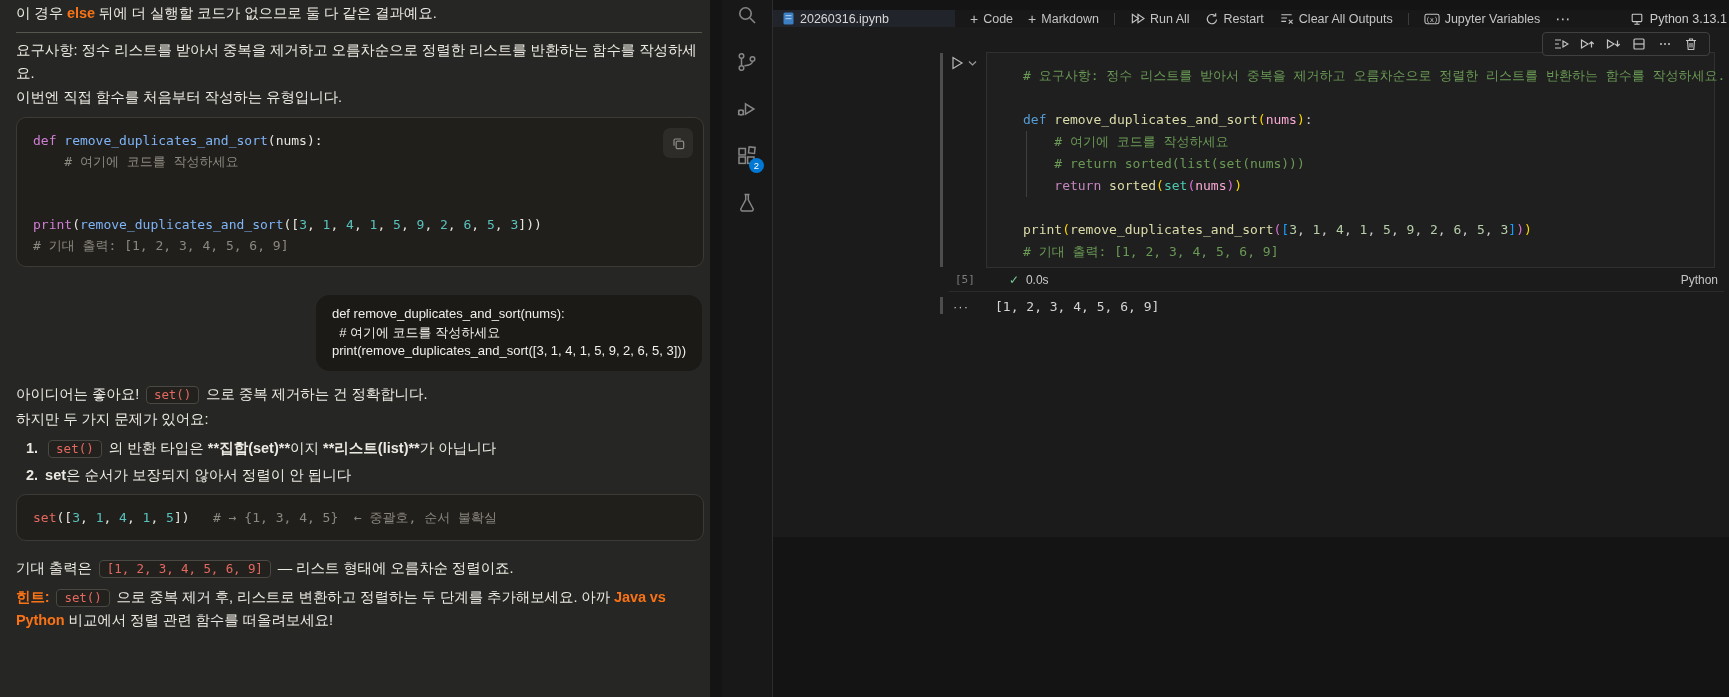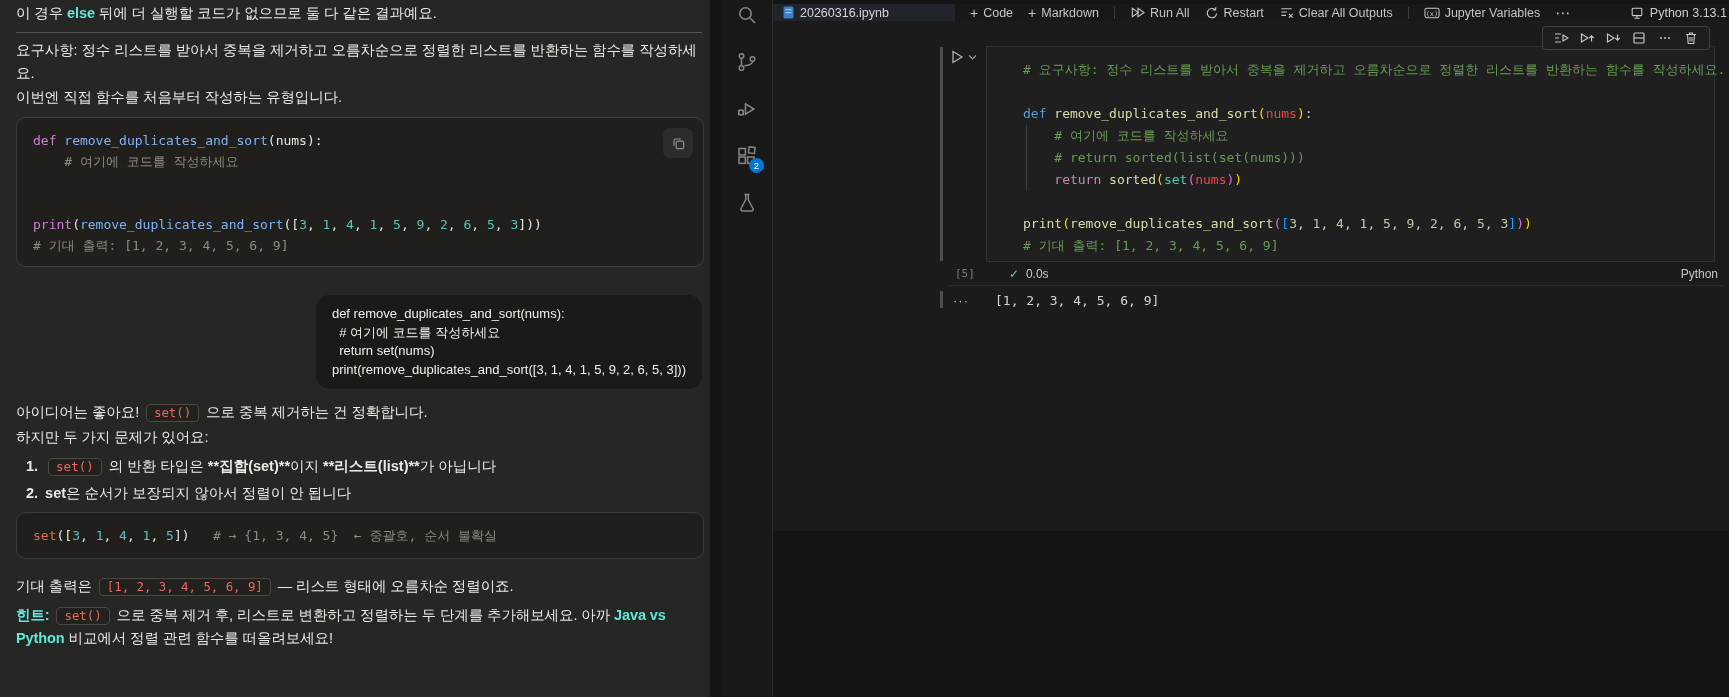--- a/index.html
+++ b/index.html
@@ -4,21 +4,21 @@
 <style>
   * { margin:0; padding:0; box-sizing:border-box; }
   html,body { background:#101010; }
   .stage { position:relative; width:1729px; height:697px; overflow:hidden;
            background:#141414; font-family:"Liberation Sans", sans-serif; }
 
   
   .chat { position:absolute; left:0; top:0; width:710px; height:697px;
           background:#262624; color:#ece9e2; padding:2px 8px 0 16px; overflow:hidden; }
   .para { font-size:14.5px; line-height:23px; color:#ece9e2; max-width:688px; letter-spacing:-0.1px; }
-  .para b, .bold { font-weight:bold; color:#5eead4; }
+  .para b, .bold { font-weight:bold; color:#f97316; }
   .chat hr { border:none; border-top:1px solid #57564e; width:686px; margin:7px 0 6px 0; }
   .mt12 { margin-top:12px; } .mt16 { margin-top:16px; } .mt22 { margin-top:6px; }
   .mt8 { margin-top:8px; } .mt6 { margin-top:6px; }
 
   .ic { font-family:"DejaVu Sans Mono", monospace; font-size:12.5px; color:#e5685f;
         border:1px solid #4a4843; border-radius:4px; padding:0px 7px 1px 7px;
         background:#22211e; margin:0 3px; white-space:nowrap; }
 
   .codeblock { background:#211f1c; border:1px solid #3b3a36; border-radius:10px;
                padding:12px 16px; width:688px; position:relative;
@@ -51,21 +51,21 @@
                  background:#181818; border-right:1px solid #2d2d2d;
                  display:flex; flex-direction:column; align-items:center; }
   .abitem { width:48px; height:47px; display:flex; align-items:center; justify-content:center;
             position:relative; cursor:pointer; color:#868686; }
   .abitem:first-child { margin-top:-9px; }
   .abbadge { position:absolute; right:7px; bottom:6px; min-width:15px; height:15px;
              background:#0078d4; color:#fff; border-radius:8px; font-size:9.5px;
              display:flex; align-items:center; justify-content:center; padding:0 3px; }
 
   
-  .notebook { position:absolute; left:773px; top:4px; width:956px; height:527px; background:#1b1b1b; }
+  .notebook { position:absolute; left:773px; top:10px; width:956px; height:527px; background:#1b1b1b; }
   .topbar { position:absolute; left:0; top:0; right:0; height:17px; background:#181818;
             display:flex; align-items:center; font-size:12.5px; color:#c5c5c5; }
   .tab { width:182px; height:17px; background:#21242a; display:flex; align-items:center;
          gap:6px; padding-left:10px; color:#d6d6d6; cursor:pointer; }
   .nbtoolbar { display:flex; align-items:center; gap:15px; margin-left:15px; flex:1; height:17px; }
   .tbtn { display:flex; align-items:center; gap:5px; background:none; border:none;
           color:#c5c5c5; font-size:12.5px; font-family:inherit; cursor:pointer; white-space:nowrap; }
   .tsep { width:1px; height:12px; background:#3c3c3c; }
   .plus { font-size:14px; line-height:1; }
   .kernel { margin-left:auto; display:flex; align-items:center; gap:6px; padding-right:2px;
@@ -79,21 +79,21 @@
 
   .cellbox { position:absolute; left:213px; top:42px; width:729px; height:216px;
              background:#1f1f1f; border:1px solid #303031; }
   .nbcode { padding:12px 0 0 36px; font-family:"DejaVu Sans Mono", monospace;
             font-size:13px; line-height:22px; color:#cccccc; cursor:text; }
   .nbcode .cl { min-height:22px; }
   .nbcode .tk-cm  { color:#6a9955; }
   .nbcode .tk-kw  { color:#569cd6; }
   .nbcode .tk-ctrl{ color:#c586c0; }
   .nbcode .tk-fn  { color:#dcdcaa; }
-  .nbcode .tk-var { color:#ef4444; }
+  .nbcode .tk-var { color:#f9a8d4; }
   .nbcode .tk-num { color:#b5cea8; }
   .nbcode .tk-tn  { color:#4ec9b0; }
   .nbcode .tk-b1  { color:#ffd700; }
   .nbcode .tk-b2  { color:#da70d6; }
   .nbcode .tk-b3  { color:#179fff; }
   .nbcode .tk-pl  { color:#cccccc; }
   .indent-guide { position:absolute; left:39px; top:78px; height:66px; border-left:1px solid #3f3f3f; }
 
   .celltoolbar { position:absolute; left:769px; top:22px; height:24px;
                  background:#1e1e1e; border:1px solid #404040; border-radius:4px;
@@ -140,21 +140,20 @@
         <svg width="15" height="15" viewBox="0 0 16 16" fill="none" stroke="#8f8d87" stroke-width="1.3">
           <rect x="5.5" y="5.5" width="8" height="8" rx="1.6"></rect>
           <path d="M10.5 3.2 H4.7 a1.5 1.5 0 0 0 -1.5 1.5 v5.8"></path>
         </svg>
       </button>
     </div>
 
     <div class="bubble">
         <div class="bl">def remove_duplicates_and_sort(nums):</div>
         <div class="bl">  # 여기에 코드를 작성하세요</div>
-        <div class="bl">  return set(nums)</div>
         <div class="bl">print(remove_duplicates_and_sort([3, 1, 4, 1, 5, 9, 2, 6, 5, 3]))</div>
       </div>
 
     <p class="para mt12"><span>아이디어는 좋아요! </span><span class="ic">set()</span><span> 으로 중복 제거하는 건 정확합니다.</span></p>
     <p class="para" style="margin-top:2px"><span>하지만 두 가지 문제가 있어요:</span></p>
 
     <div class="olist">
       <div class="li">
         <span class="marker">1.</span>
         <span><span class="ic">set()</span><span> 의 반환 타입은 </span><b>**집합(set)**</b><span>이지 </span><b>**리스트(list)**</b><span>가 아닙니다</span></span>

